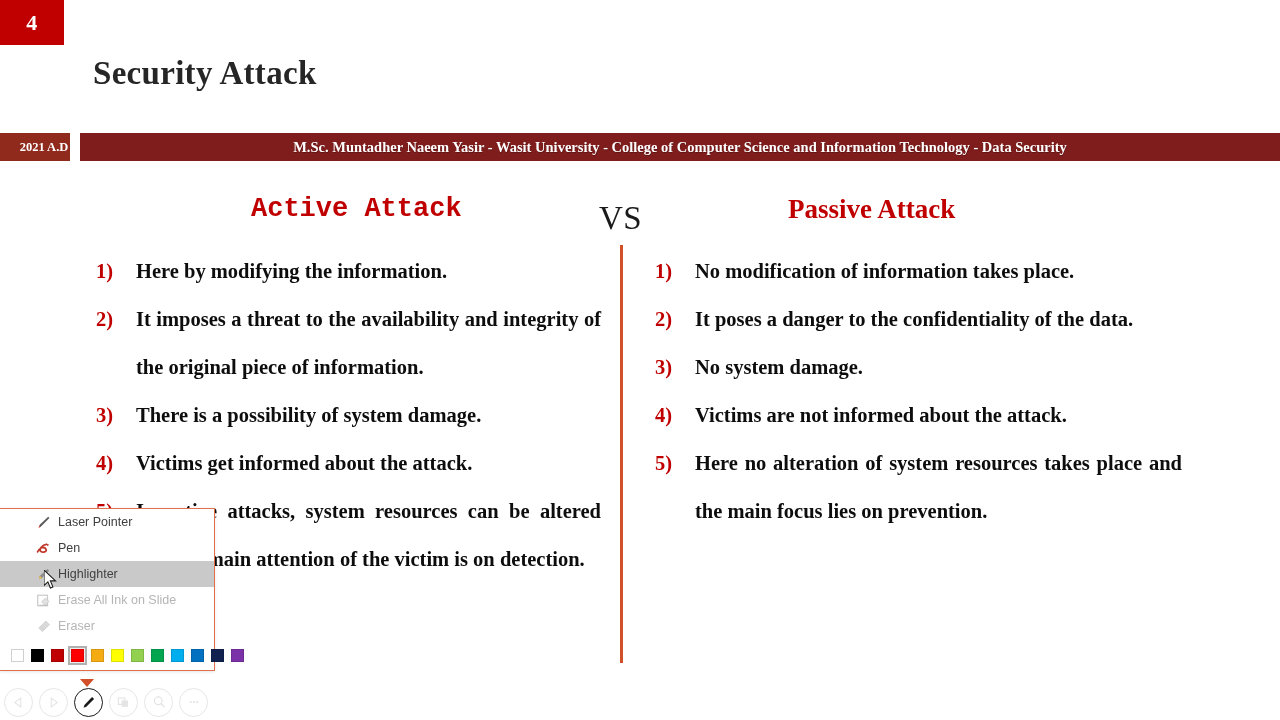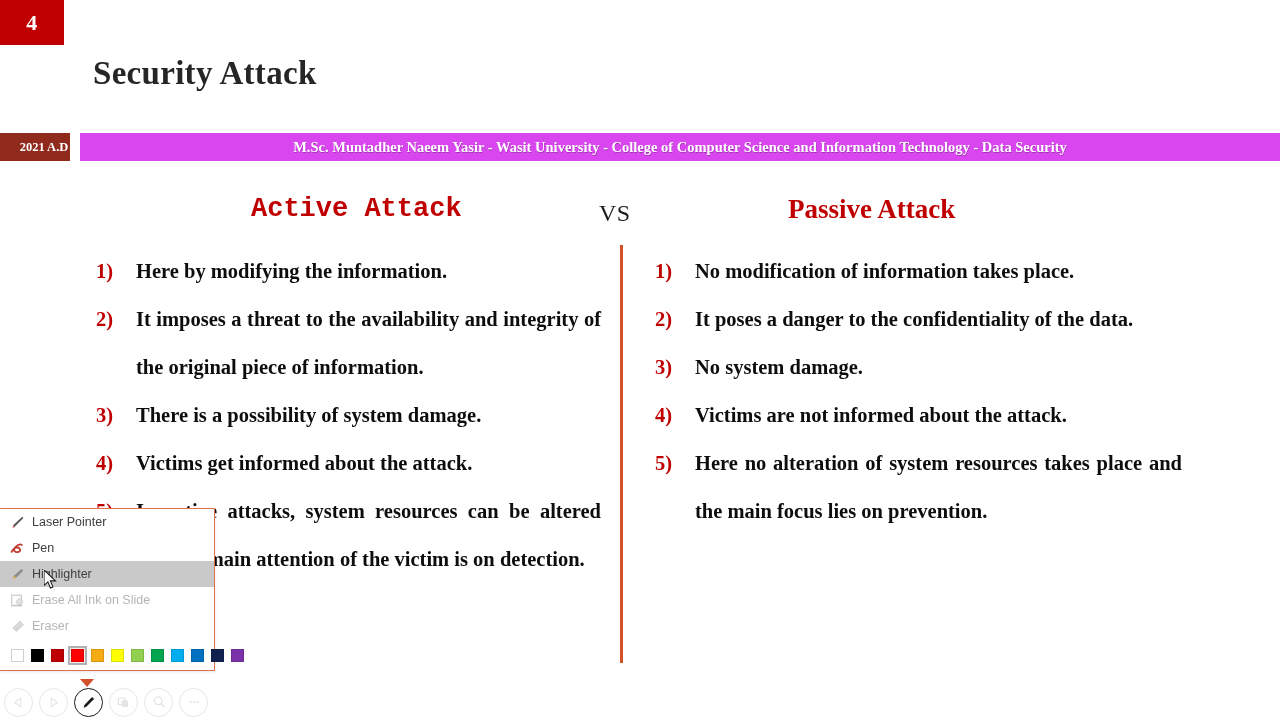--- a/index.html
+++ b/index.html
@@ -84,21 +84,21 @@
     color: #c00000;
     white-space: nowrap;
   }
   #head-active  { left: 251px; top: 33px; }
   #head-passive { left: 788px; top: 33px; }
   #head-vs {
     position: absolute;
     left: 599px; top: 39px;
     font-family: "Liberation Serif", serif;
     font-weight: normal;
-    font-size: 24px;
+    font-size: 33px;
     color: #1a1a1a;
     letter-spacing: 0.5px;
   }
 
   #divider {
     position: absolute;
     left: 620px; top: 84px;
     width: 3px; height: 418px;
     background: #d1502a;
   }
@@ -143,21 +143,21 @@
     border-left: none;
     font-family: "Liberation Sans", sans-serif;
     box-shadow: 0 1px 3px rgba(0,0,0,0.10);
     z-index: 40;
   }
   .menu-row {
     position: relative;
     height: 26px;
     display: flex;
     align-items: center;
-    padding-left: 4px;
+    padding-left: 30px;
     font-size: 12.5px;
     color: #404040;
   }
   .menu-row.disabled { color: #b5b5b5; }
   .menu-row.selected { background: #c9c9c9; }
   .menu-ico {
     width: 26px; height: 20px;
     flex: 0 0 26px;
     display: flex; align-items: center; justify-content: center;
     margin-right: 2px;
@@ -219,21 +219,21 @@
 <body>
 
 <div id="slide">
 
   <div id="slide-badge" style="background: rgb(192, 0, 0);">4</div>
 
   <div id="slide-title">Security Attack</div>
 
   <div id="banner">
     <div id="banner-year" style="background: rgb(143, 42, 28);">2021 A.D</div>
-    <div id="banner-main" style="background: #d946ef;">M.Sc. Muntadher Naeem Yasir - Wasit University - College of Computer Science and Information Technology - Data Security</div>
+    <div id="banner-main" style="background: #7f1d1d;">M.Sc. Muntadher Naeem Yasir - Wasit University - College of Computer Science and Information Technology - Data Security</div>
   </div>
 
   <div id="content">
     <div class="col-head" id="head-active" style="color: rgb(192, 0, 0); font-family: Liberation Mono, monospace;">Active Attack</div>
     <div id="head-vs">VS</div>
     <div class="col-head" id="head-passive" style="color: rgb(192, 0, 0); text-align: center;">Passive Attack</div>
 
     <div id="divider" style="background: rgb(209, 80, 42);"></div>
 
     <div class="list" id="list-active">

